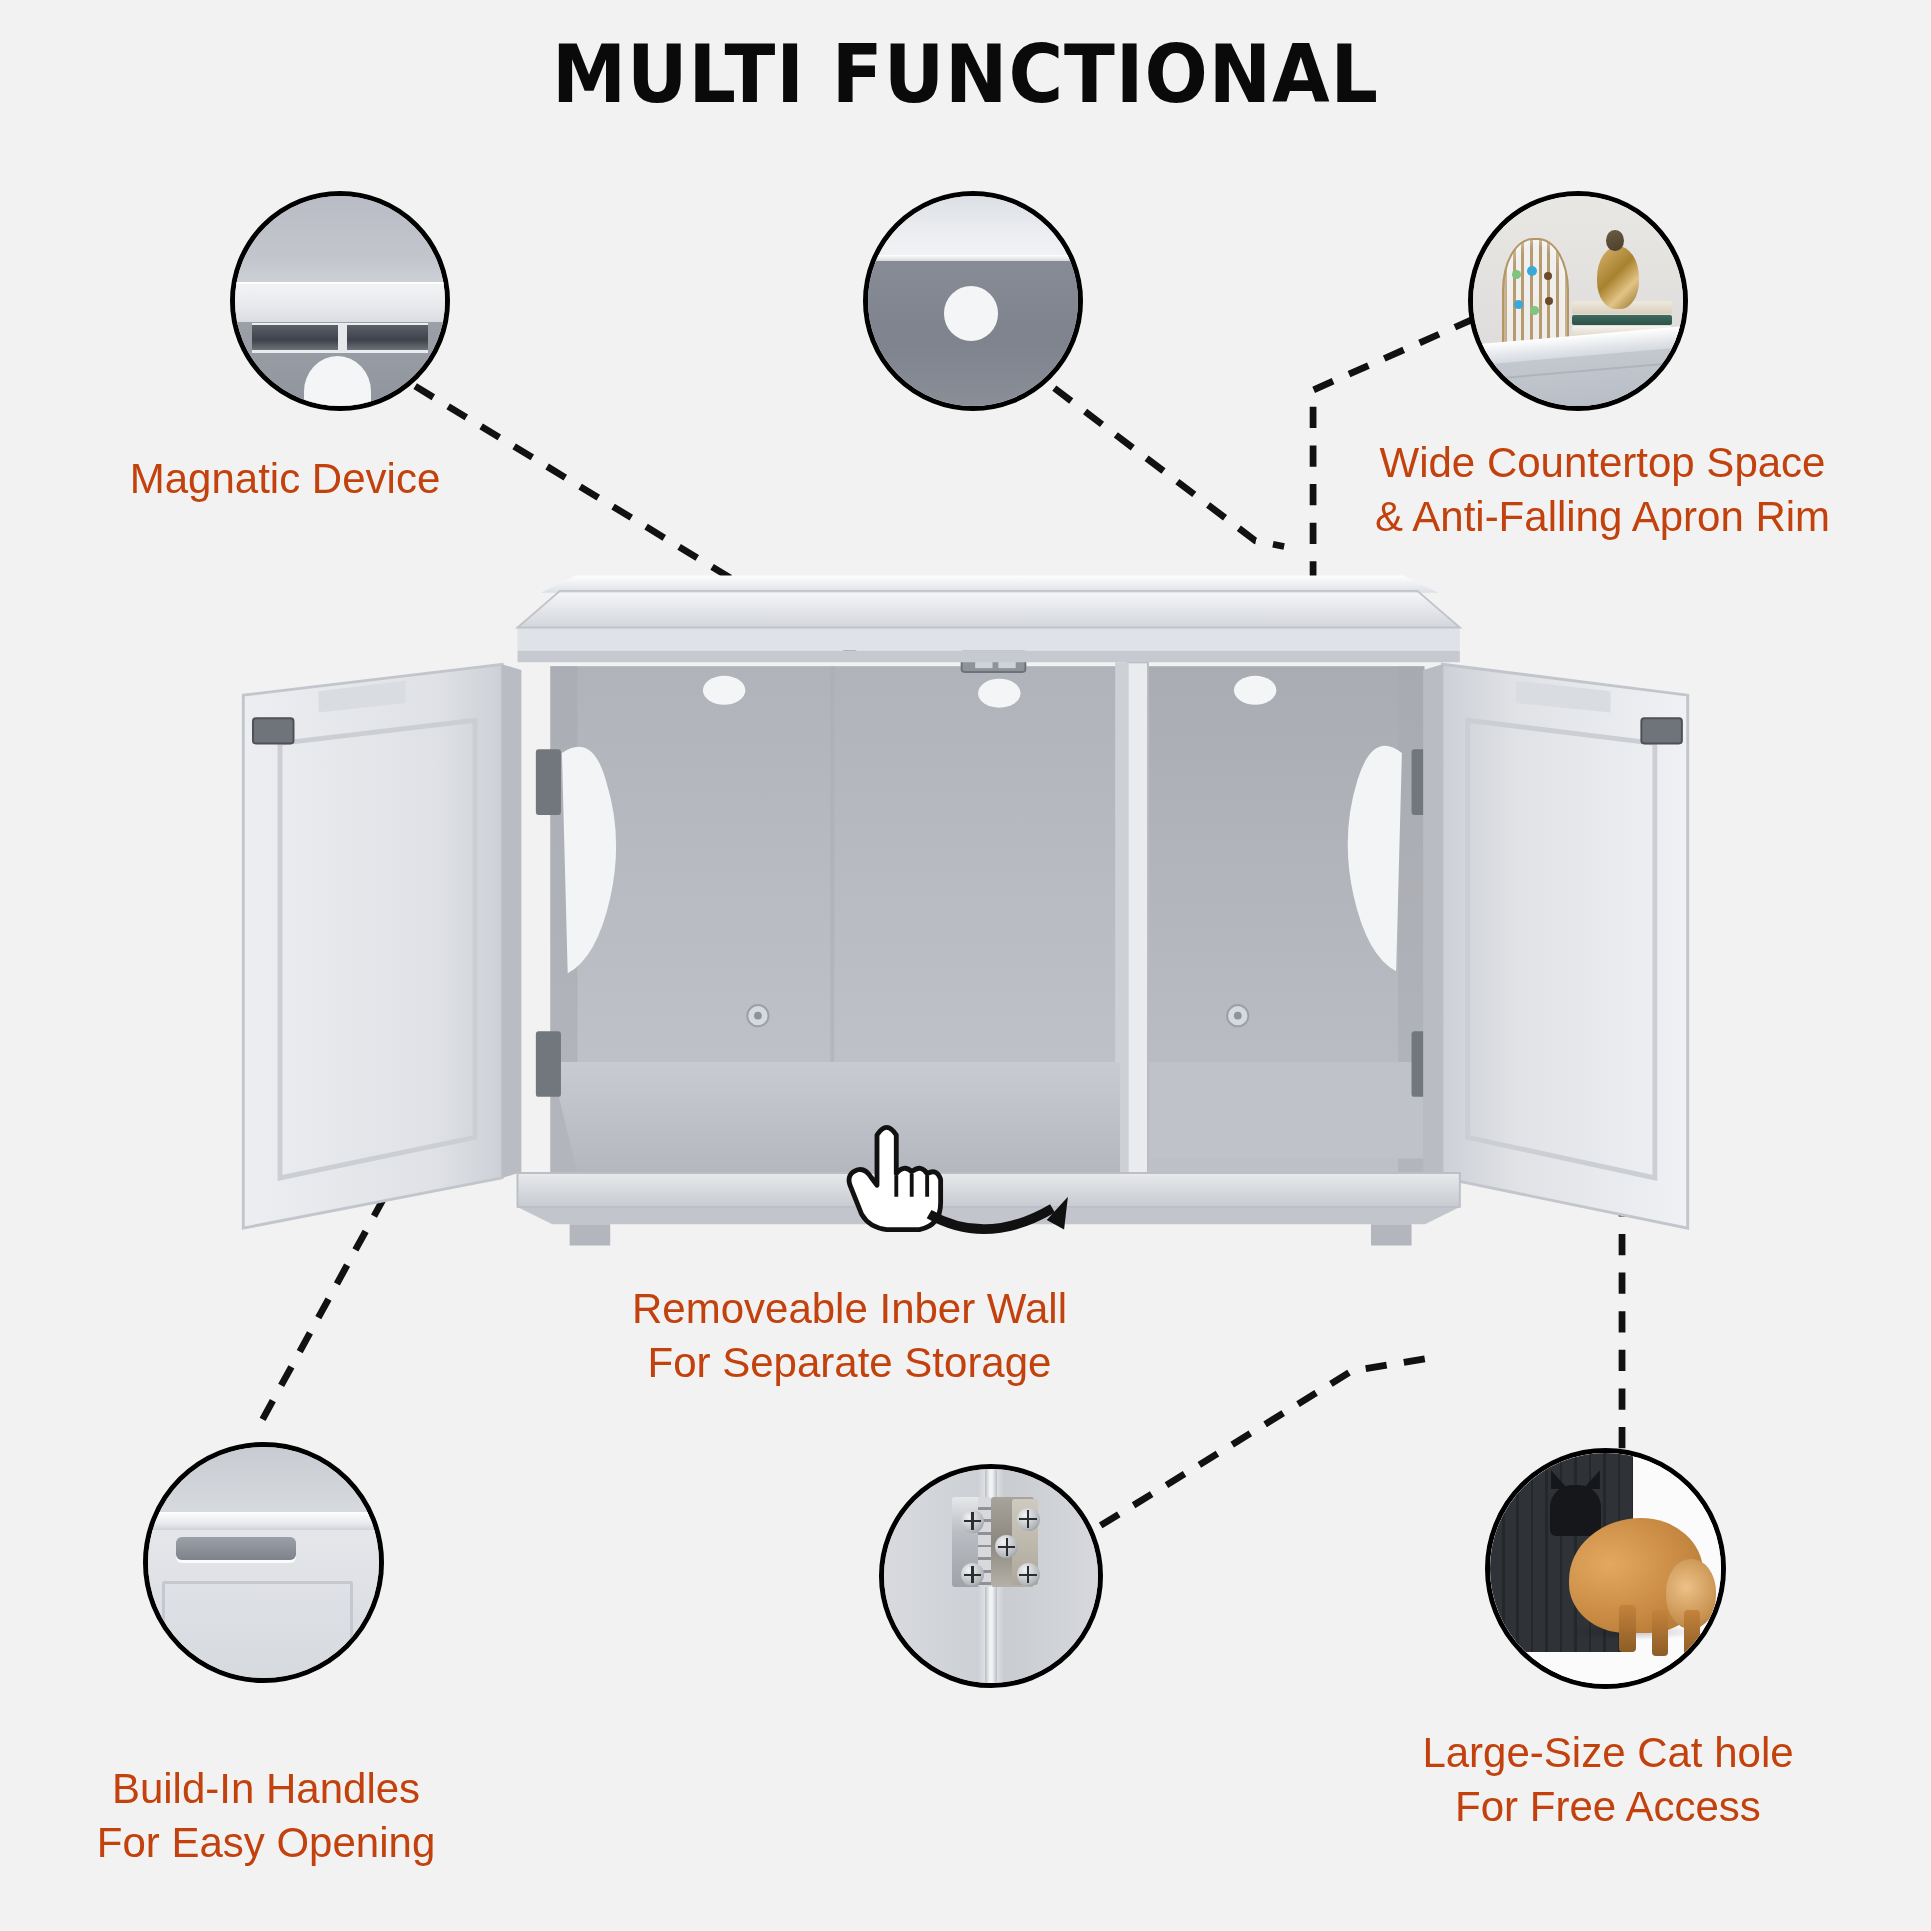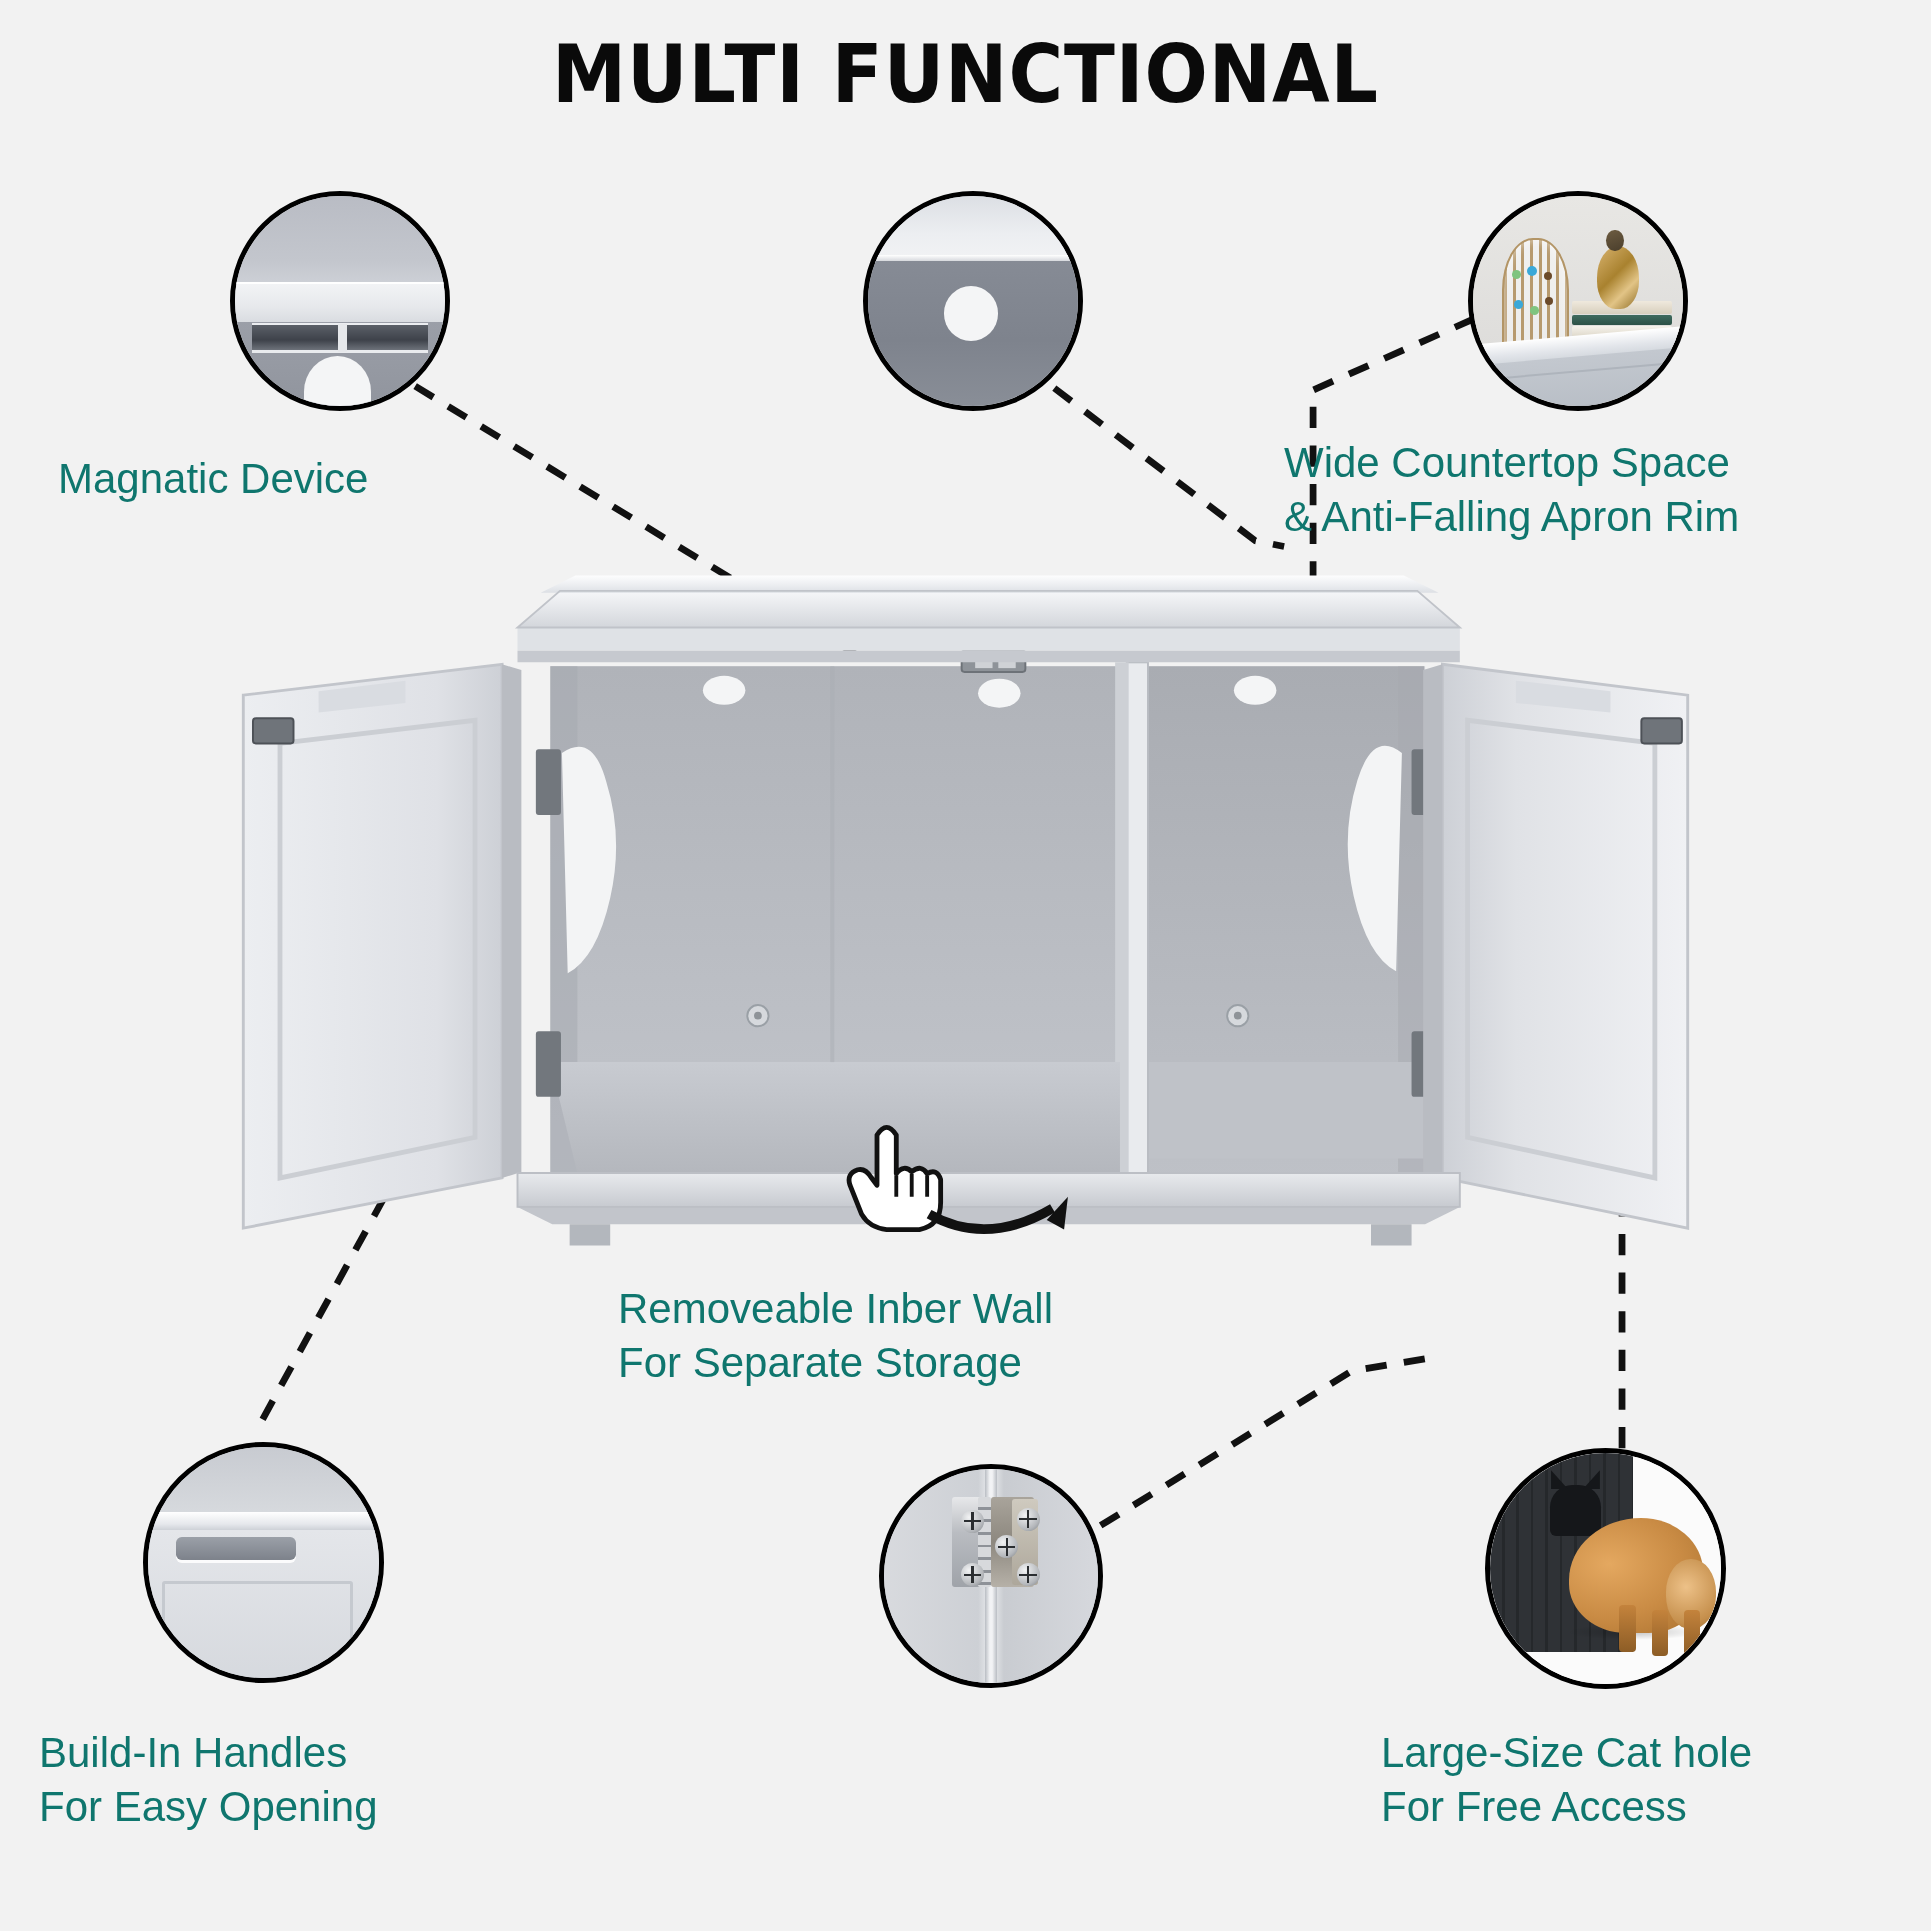--- a/index.html
+++ b/index.html
@@ -22,23 +22,24 @@
     letter-spacing:1px;
     color:#0a0a0a;
     transform:scaleX(0.92);
     transform-origin:center top;
     white-space:nowrap;
   }
 
   
   .label{
     position:absolute;
-    color:#0f766e;
+    color:#c2410c;
     font-size:42px;
     line-height:1.28;
+    text-align:center;
     white-space:pre-line;
     font-family:"Liberation Sans", sans-serif;
   }
 
   
   .callout{
     position:absolute;
     border-radius:50%;
     border:5.8px solid #000;
     overflow:hidden;
@@ -349,21 +350,21 @@
 
   <div class="callout" style="left:143px;top:1442px;width:241px;height:241px">
     <div class="inner">
       <div class="c4-top"></div>
         <div class="c4-rail"></div>
         <div class="c4-door"></div>
       <div class="c4-handle"></div>
         <div class="c4-panel"></div>
     </div>
   </div>
-  <div class="label" style="left:39px;top:1726px;width:454px">Build-In Handles
+  <div class="label" style="left:39px;top:1762px;width:454px">Build-In Handles
 For Easy Opening</div>
 
   <div class="callout" style="left:879px;top:1464px;width:224px;height:224px">
     <div class="inner">
       <div class="c5-door"></div>
         <div class="c5-gap"></div>
       <div class="c5-leafL"></div>
         <div class="c5-leafR"></div>
       <div class="c5-leafR2"></div>
         <div class="c5-knuckle"></div>

